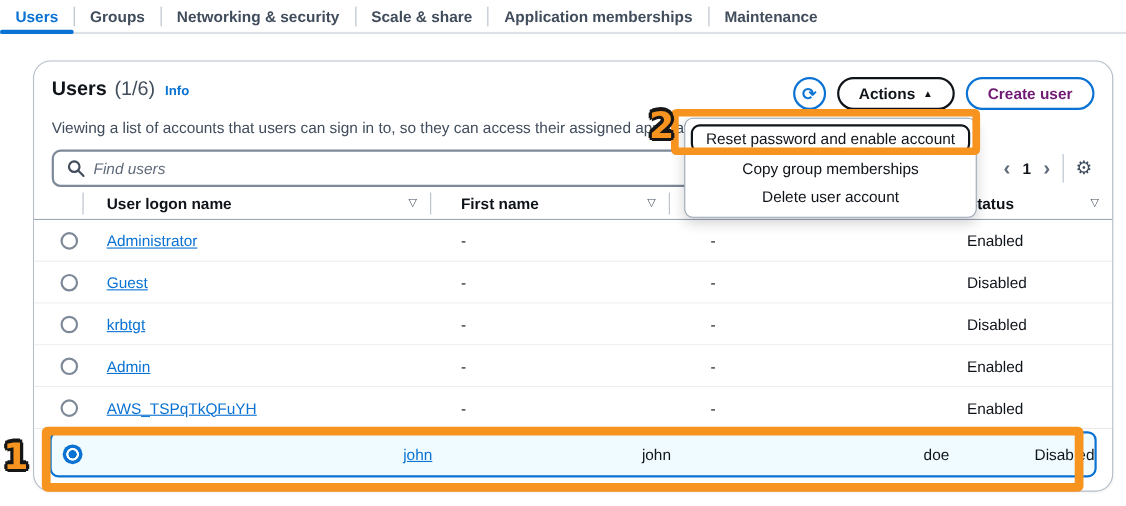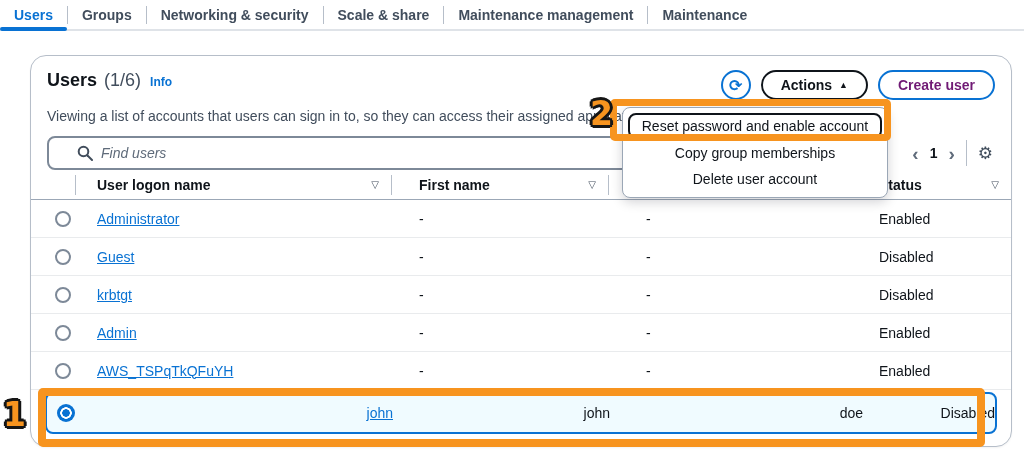--- a/index.html
+++ b/index.html
@@ -34,21 +34,21 @@
                  font-family:"DejaVu Sans", sans-serif; }
   .btn { height:30px; padding:0 18px; border-radius:16px; background:#fff;
          font-size:14px; font-weight:700; display:flex; align-items:center; gap:7px; cursor:pointer; }
   .btn-actions { border:2px solid #0f141a; color:#0f141a; }
   .btn-actions .caret { font-size:9px; }
   .btn-create { border:2px solid #0972d3; color:#701a75; }
   .desc { margin-top:8px; font-size:14px; color:#414d5c; }
 
   .controls { margin-top:12px; display:flex; align-items:center; }
   .search-box { width:836px; height:34px; border:2px solid #7d8998; border-radius:8px;
-                display:flex; align-items:center; padding:0 28px; gap:8px; background:#fff; }
+                display:flex; align-items:center; padding:0 12px; gap:8px; background:#fff; }
   .search-box input { border:none; outline:none; flex:1; font-size:14px;
                       font-family:"Liberation Sans", sans-serif; color:#0f141a; background:transparent; }
   .search-box input::placeholder { font-style:italic; color:#5f6b7a; opacity:1; }
   .pager { margin-left:auto; display:flex; align-items:center; gap:11px; padding-right:2px; }
   .chev { font-size:19px; font-weight:700; color:#5f6b7a; line-height:1; cursor:pointer; }
   .page-num { font-size:14px; font-weight:700; color:#0f141a; cursor:pointer; }
   .pager-sep { width:1px; height:26px; background:#b6bec9; }
   .gear { font-size:17px; color:#414d5c; cursor:pointer; font-family:"DejaVu Sans", sans-serif; }
 
   
@@ -107,21 +107,21 @@
 
   <nav class="tabbar">
     <div class="tab active">Users</div>
     <div class="tab-sep"></div>
     <div class="tab">Groups</div>
     <div class="tab-sep"></div>
     <div class="tab">Networking &amp; security</div>
     <div class="tab-sep"></div>
     <div class="tab">Scale &amp; share</div>
     <div class="tab-sep"></div>
-    <div class="tab">Maintenance management</div>
+    <div class="tab">Application memberships</div>
     <div class="tab-sep"></div>
     <div class="tab">Maintenance</div>
   </nav>
 
   <section class="panel">
     <div class="panel-head">
       <div class="title-row">
         <div class="title-line">
           <span class="title">Users</span>
           <span class="count">(1/6)</span>

